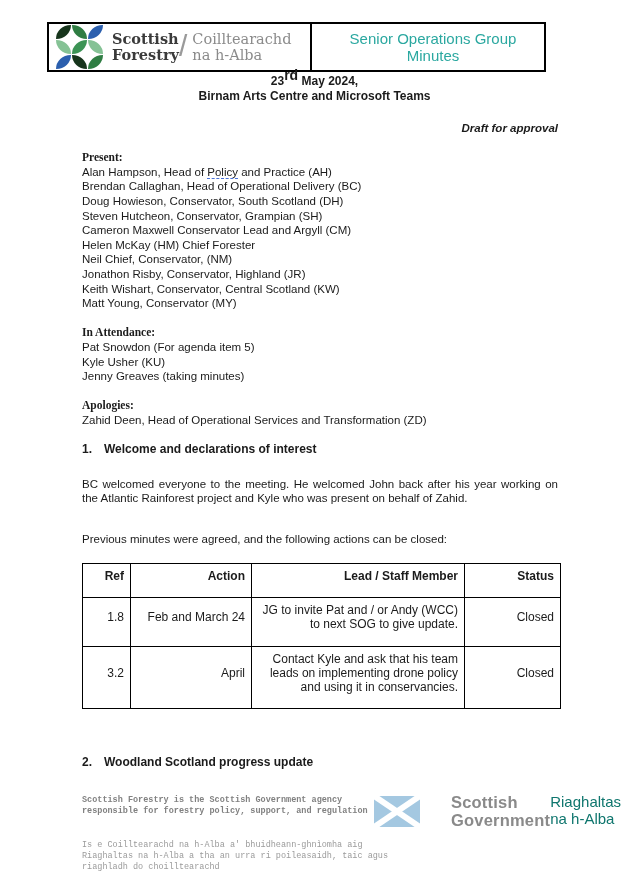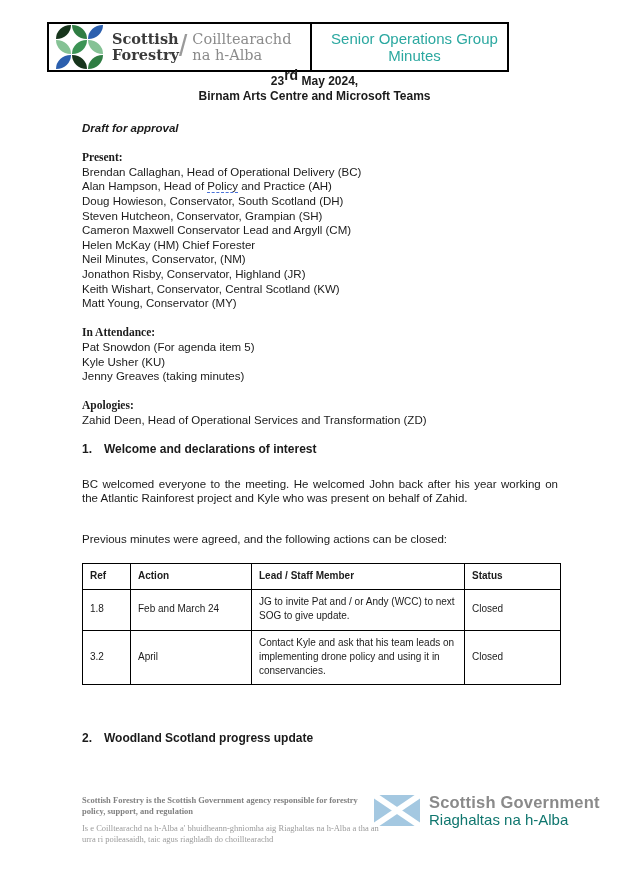--- a/index.html
+++ b/index.html
@@ -5,21 +5,21 @@
   * { margin:0; padding:0; box-sizing:border-box; }
   html,body { background:#e8e8e8; }
   .page {
     position:relative; width:629px; height:893px; margin:0 auto;
     background:#ffffff; font-family:"Liberation Sans", sans-serif; color:#1b1b1b;
     overflow:hidden;
   }
 
   
   .header-box {
-    position:absolute; left:47px; top:22px; width:462px; height:50px;
+    position:absolute; left:47px; top:22px; width:499px; height:50px;
     border:2px solid #000; display:flex;
   }
   .header-left {
     width:263px; border-right:2px solid #000; display:flex;
     align-items:center; padding-left:7px; gap:9px;
   }
   .leaf-grid {
     width:47px; height:45px; display:grid;
     grid-template-columns:repeat(3,1fr); grid-template-rows:repeat(3,1fr); gap:1px;
     flex:0 0 auto;
@@ -43,50 +43,50 @@
   sup { font-size:14px; vertical-align:super; line-height:0; }
 
   
   .body {
     position:absolute; left:82px; top:114px; width:476px;
     font-size:11.5px; line-height:14.6px;
   }
   .blank { height:14.6px; }
   .bold { font-weight:bold;font-family:Liberation Serif, serif; }
   .line { white-space:nowrap; }
-  .draft { font-weight:bold; font-style:italic; }
+  .draft { font-weight:bold; font-style:italic;text-align:right; }
   .marked { border-bottom:1.5px dashed #4a72d8; }
   .heading { font-weight:bold; font-size:12px; line-height:15px; display:flex; }
   .heading .num { width:22px; flex:0 0 auto; }
   .para-justify { text-align:justify; }
 
   
   table.actions { border-collapse:collapse; margin-top:16px; table-layout:fixed; width:478px; }
   table.actions th, table.actions td {
-    border:1.5px solid #000; font-size:10px; line-height:14.2px;
-    padding:5px 6px 6px 7px; vertical-align:middle; text-align:left;
+    border:1.5px solid #000; font-size:12px; line-height:14.2px;
+    padding:5px 6px 14px 7px; vertical-align:middle; text-align:right;
   }
   table.actions th { font-weight:bold; }
   col.c-ref{width:48px;} col.c-action{width:121px;} col.c-lead{width:213px;} col.c-status{width:96px;}
   td.justify { text-align:justify; }
 
   .heading2 { margin-top:46px; }
 
   
   .footer-left {
     position:absolute; left:82px; top:795px; width:312px;
-    font-family:Liberation Serif, serif; color:#8f8f8f; font-size:8.5px; line-height:11px;
+    font-family:Liberation Mono, monospace; color:#8f8f8f; font-size:8.5px; line-height:11px;
   }
   .footer-en { font-weight:600; color:#818181; max-width:300px; }
-  .footer-gd { margin-top:6px; color:#9b9b9b; max-width:320px; }
+  .footer-gd { margin-top:23px; color:#9b9b9b; max-width:320px; }
   .gov-logo {
     position:absolute; left:374px; top:793px; display:flex; align-items:center; gap:9px;
   }
   .saltire { flex:0 0 auto; }
-  .gov-text { display:flex; flex-direction:column; }
+  .gov-text { display:flex; flex-direction:row;margin-left:22px; }
   .gov-en { font-size:16.5px; line-height:18px; font-weight:600; color:#8a8a8a; letter-spacing:0.2px; }
   .gov-gd { font-size:15px;  line-height:17px; color:#0f766e; }
 </style>
 </head>
 <body>
 
 <div class="page">
 
   <div class="header-box">
     <div class="header-left">
@@ -120,27 +120,27 @@
     <div><span>23</span><sup>rd</sup><span> May 2024,</span></div>
     <div>Birnam Arts Centre and Microsoft Teams</div>
   </div>
 
   <div class="body" style="padding-top:7px;">
 
     <div class="draft">Draft for approval</div>
     <div class="blank"></div>
 
     <div class="bold">Present:</div>
+    <div class="line"><span>Alan Hampson, Head of </span><span class="marked">Policy</span><span> and Practice (AH)</span></div>
     <div class="line">Brendan Callaghan, Head of Operational Delivery (BC)</div>
-    <div class="line"><span>Alan Hampson, Head of </span><span class="marked">Policy</span><span> and Practice (AH)</span></div>
     <div class="line">Doug Howieson, Conservator, South Scotland (DH)</div>
     <div class="line">Steven Hutcheon, Conservator, Grampian (SH)</div>
     <div class="line">Cameron Maxwell Conservator Lead and Argyll (CM)</div>
     <div class="line">Helen McKay (HM) Chief Forester</div>
-    <div class="line">Neil Minutes, Conservator, (NM)</div>
+    <div class="line">Neil Chief, Conservator, (NM)</div>
     <div class="line">Jonathon Risby, Conservator, Highland (JR)</div>
     <div class="line">Keith Wishart, Conservator, Central Scotland (KW)</div>
     <div class="line">Matt Young, Conservator (MY)</div>
     <div class="blank"></div>
 
     <div class="bold">In Attendance:</div>
     <div class="line">Pat Snowdon (For agenda item 5)</div>
     <div class="line">Kyle Usher (KU)</div>
     <div class="line">Jenny Greaves (taking minutes)</div>
     <div class="blank"></div>

